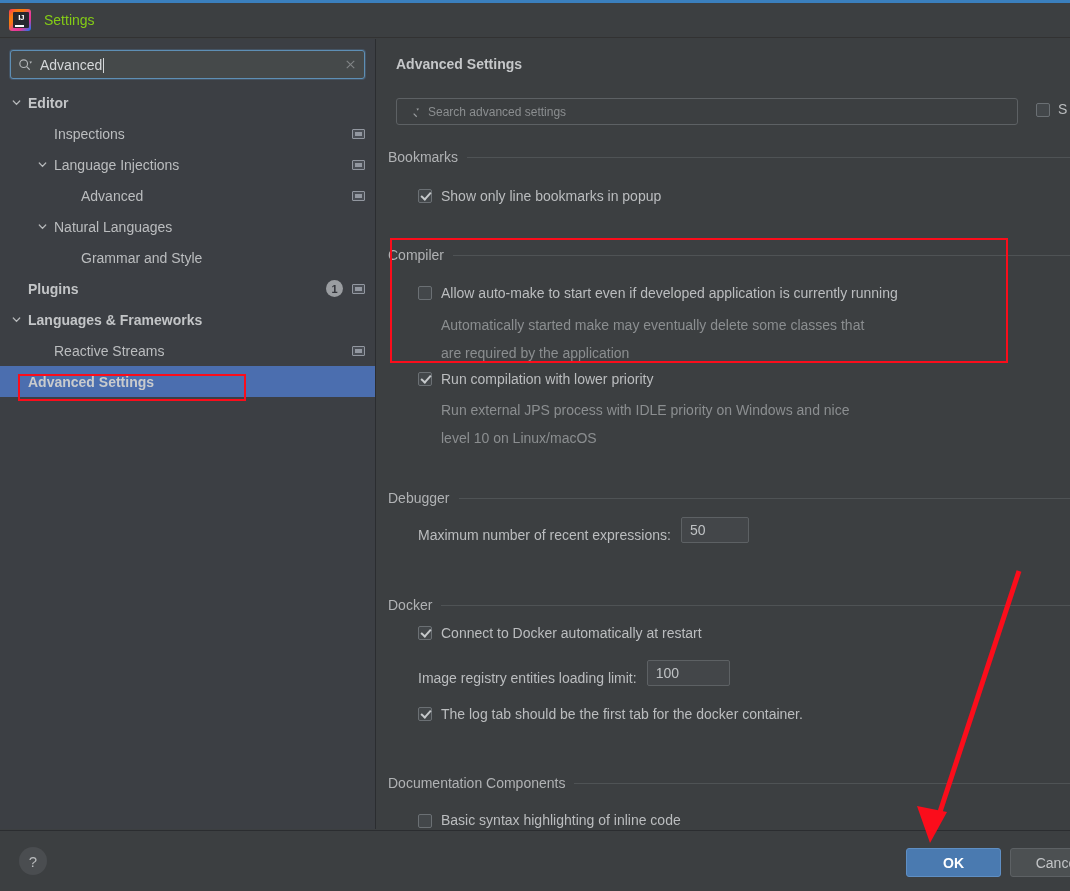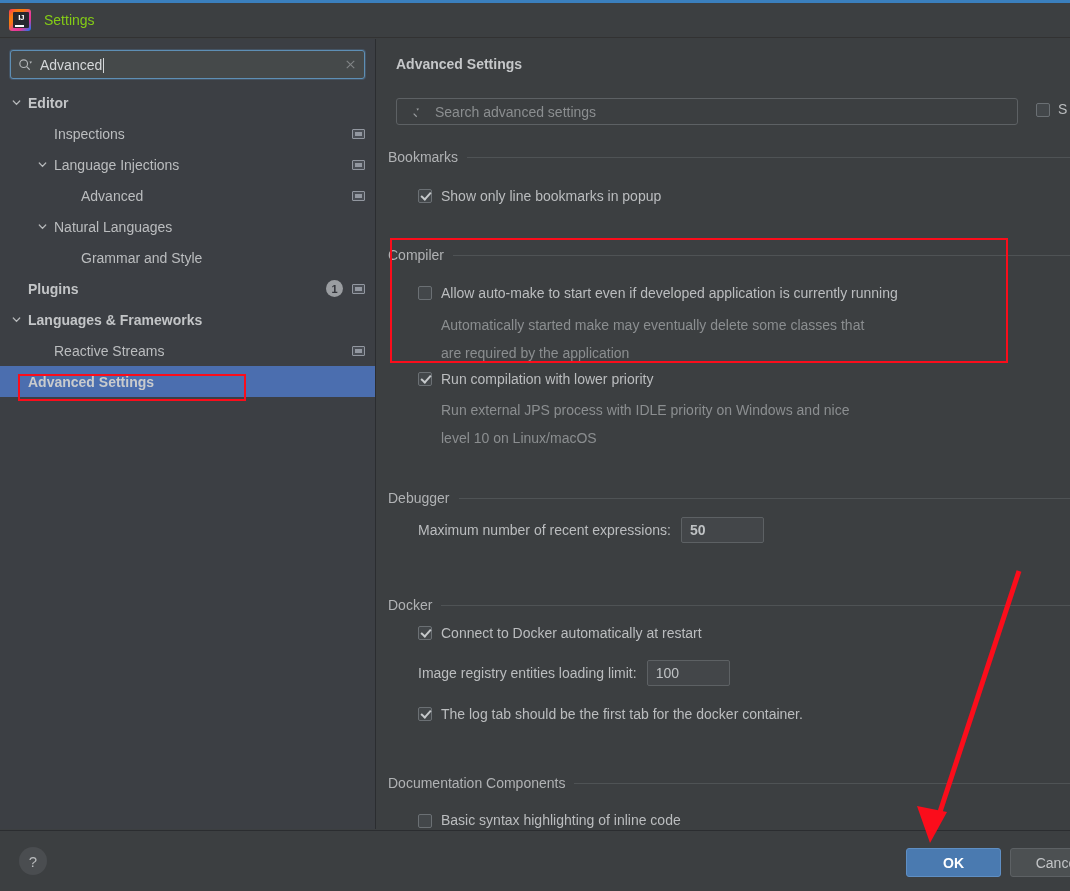--- a/index.html
+++ b/index.html
@@ -196,22 +196,22 @@
     left: 19px; top: 59px;
     width: 622px; height: 27px;
     background: #3c3f41;
     border: 1px solid #5d6164;
     border-radius: 3px;
     display: flex;
     align-items: center;
     padding: 0 8px;
   }
   .adv-search .ph {
-    margin-left: 16px;
-    font-size: 14px;
+    margin-left: 9px;
+    font-size: 12px;
     color: #8b8e90;
   }
 
   .show-modified {
     position: absolute;
     left: 659px; top: 62px;
     display: flex;
     align-items: center;
     gap: 8px;
     white-space: nowrap;
@@ -278,21 +278,21 @@
     width: 4px; height: 8px;
     border: solid #c6c9cb;
     border-width: 0 2px 2px 0;
     transform: rotate(42deg);
   }
 
   
   .field-row {
     position: absolute;
     display: flex;
-    align-items: center;
+    align-items: flex-end;
     gap: 10px;
     white-space: nowrap;
   }
   .field-label {
     font-size: 14px;
     color: #bbbdbf;
   }
   .num-field {
     height: 26px;
     background: #434649;
@@ -525,21 +525,21 @@
     <div class="setting-desc" style="left:64px; top:357px;">Run external JPS process with IDLE priority on Windows and nice
 level 10 on Linux/macOS</div>
 
     <div class="group" style="top:451px;">
       <span class="gtitle">Debugger</span>
       <span class="grule"></span>
     </div>
 
     <div class="field-row" style="left:41px; top:478px;">
       <span class="field-label">Maximum number of recent expressions:</span>
-      <span class="num-field" style="width:83px;font-weight:bold;">50</span>
+      <span class="num-field" style="width:68px;">50</span>
     </div>
 
     <div class="group" style="top:558px;">
       <span class="gtitle">Docker</span>
       <span class="grule"></span>
     </div>
 
     <div class="setting-row" style="left:41px; top:586px;">
       <span class="cb checked"></span>
       <span class="setting-label">Connect to Docker automatically at restart</span>

